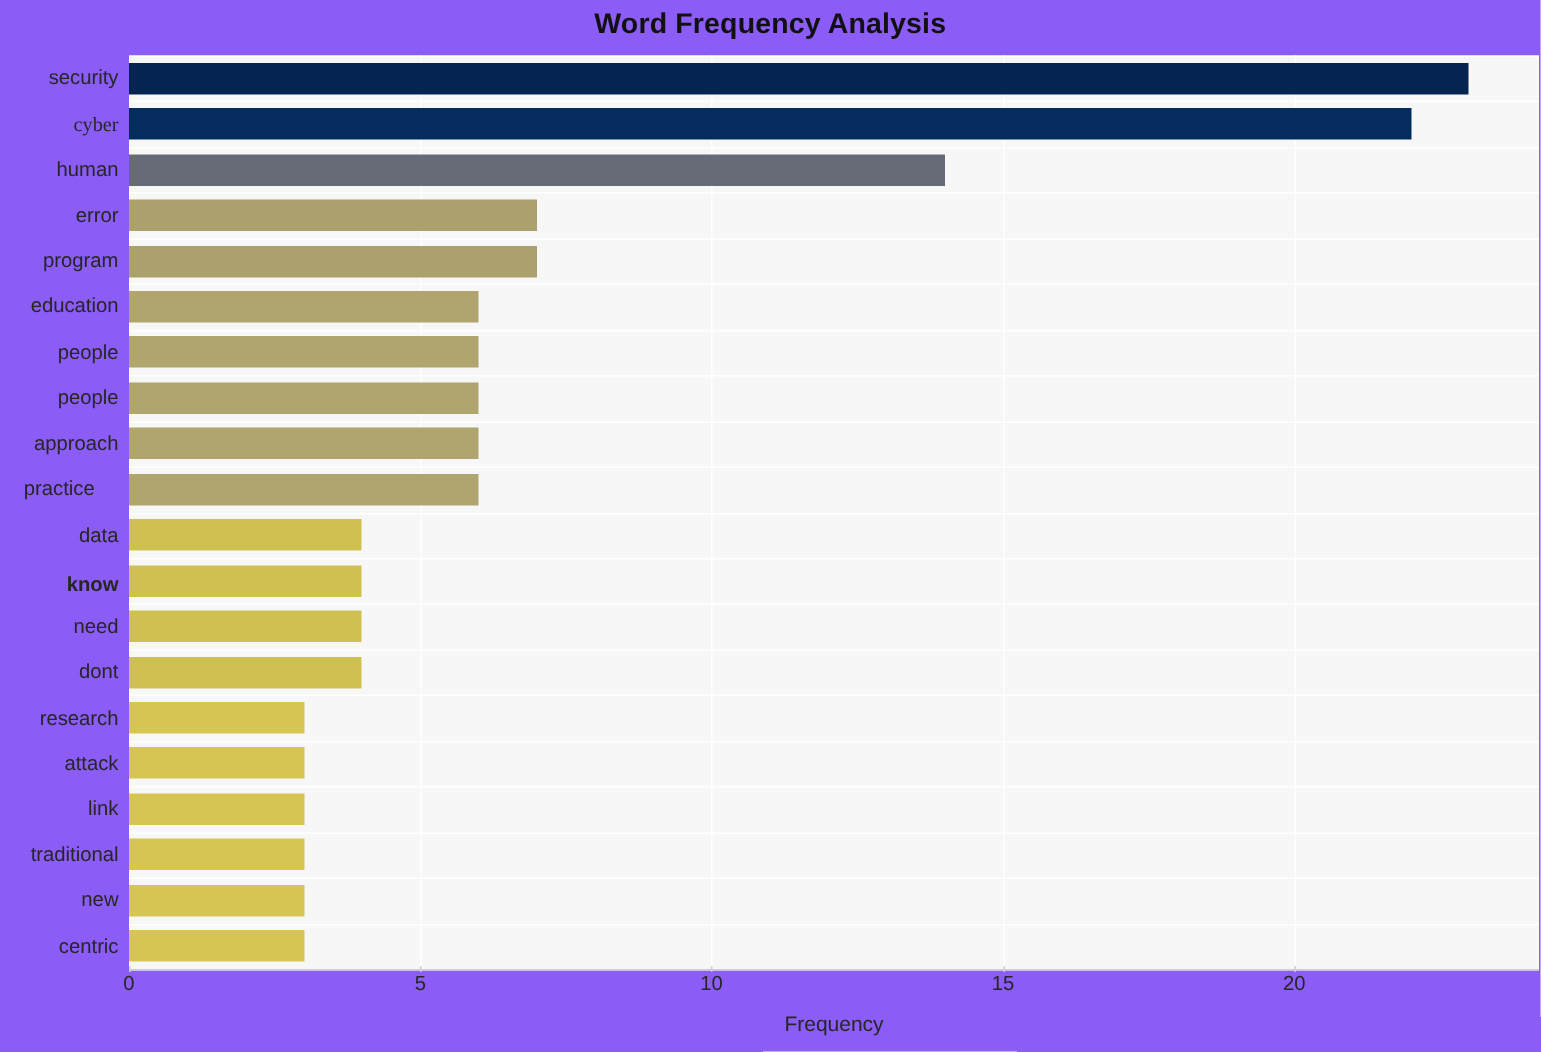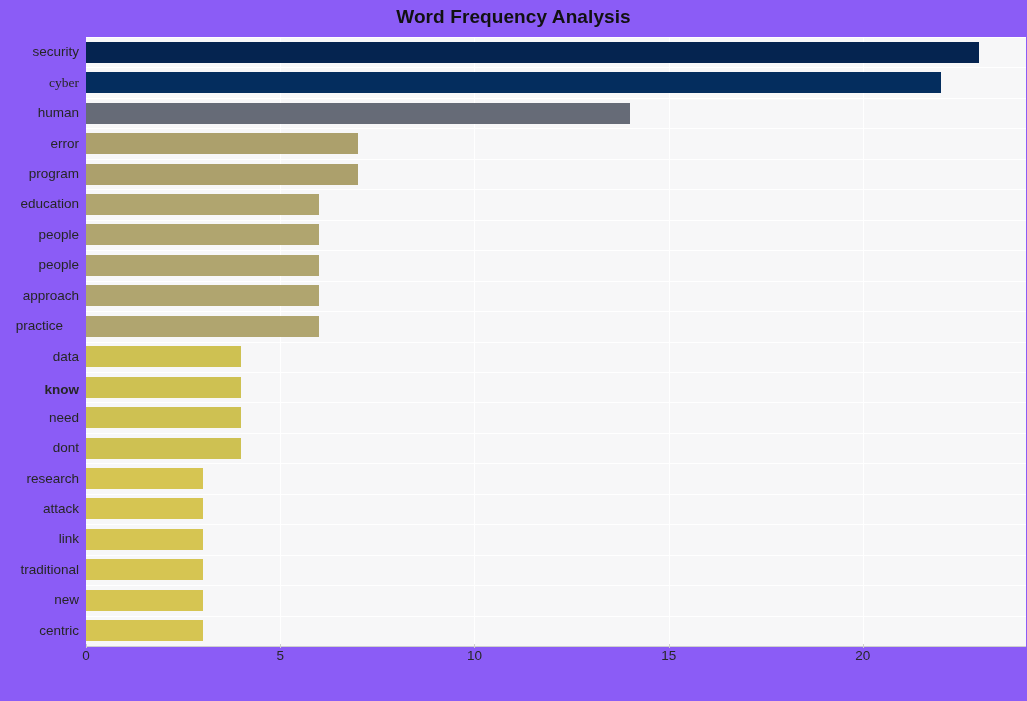--- a/index.html
+++ b/index.html
@@ -218,14 +218,15 @@
       <div class="xtick-mark" style="left: 280.215px;"></div>
       <div class="xtick" style="left: 280.215px;">5</div>
       <div class="xtick-mark" style="left: 474.43px;"></div>
       <div class="xtick" style="left: 474.43px;">10</div>
       <div class="xtick-mark" style="left: 668.645px;"></div>
       <div class="xtick" style="left: 668.645px;">15</div>
       <div class="xtick-mark" style="left: 862.86px;"></div>
       <div class="xtick" style="left: 862.86px;">20</div>
     </div>
 
+  <div class="xaxis-title">Frequency</div>
 
 </div>
 
 </body></html>

